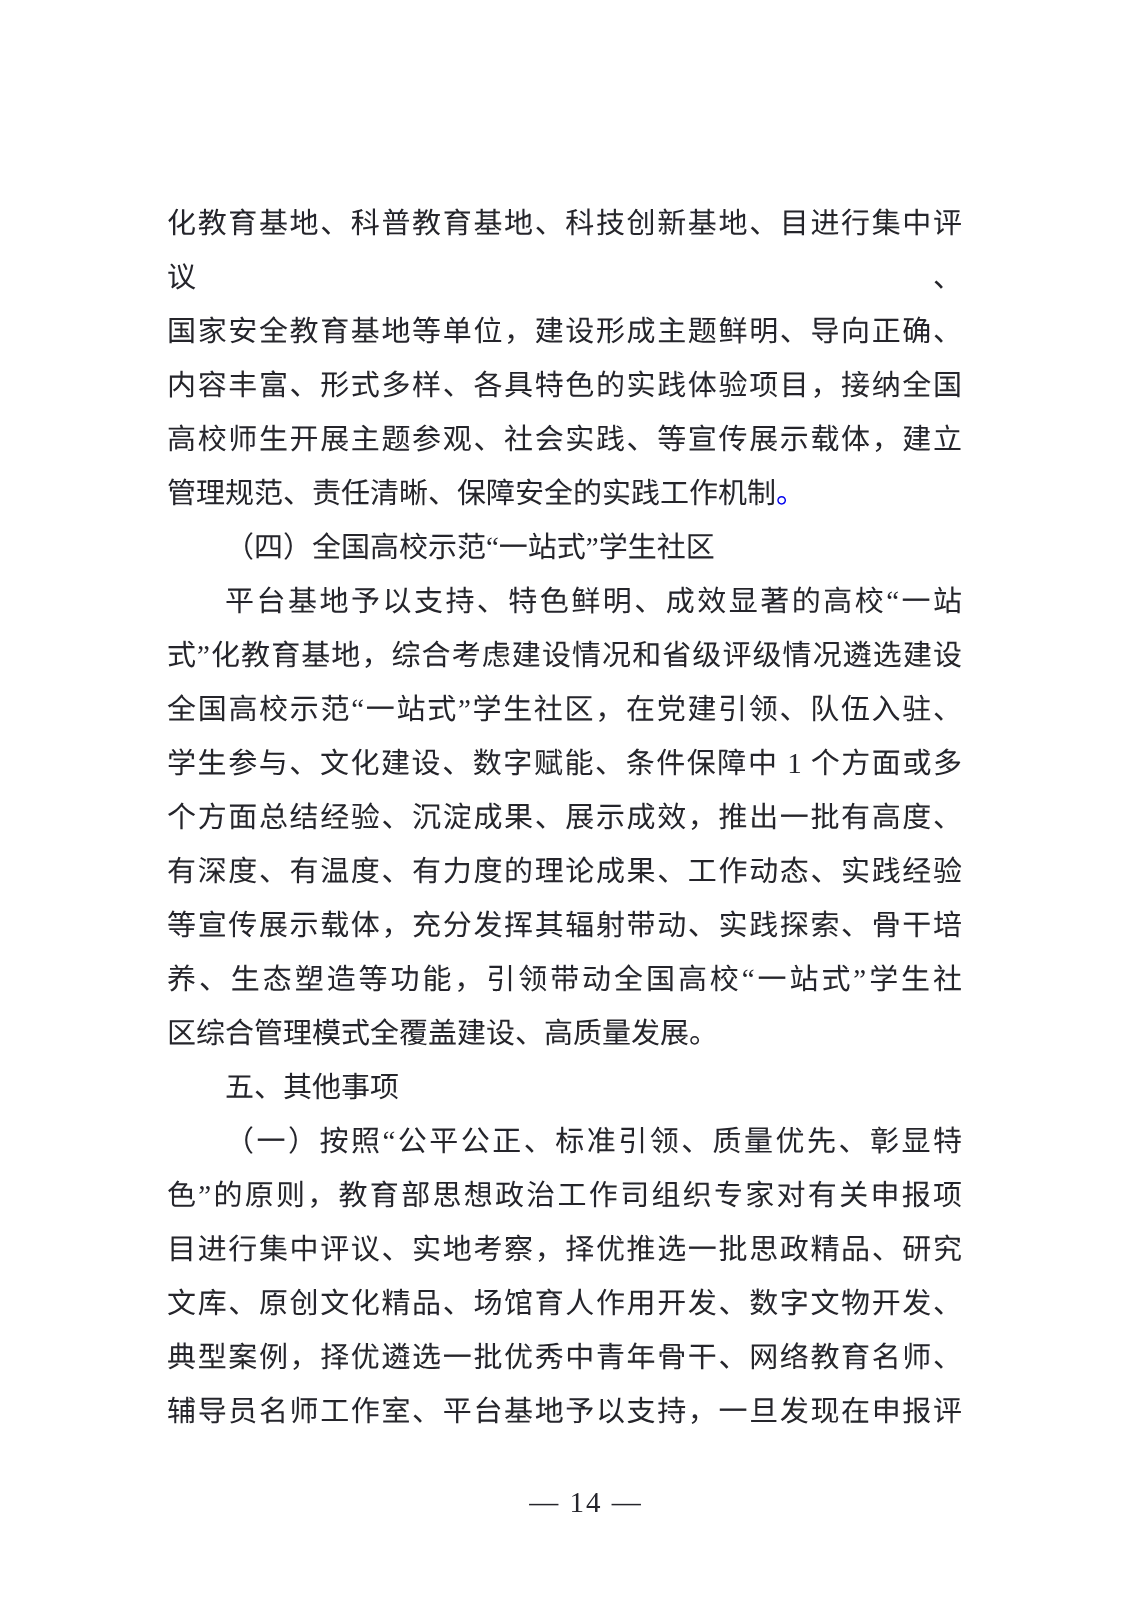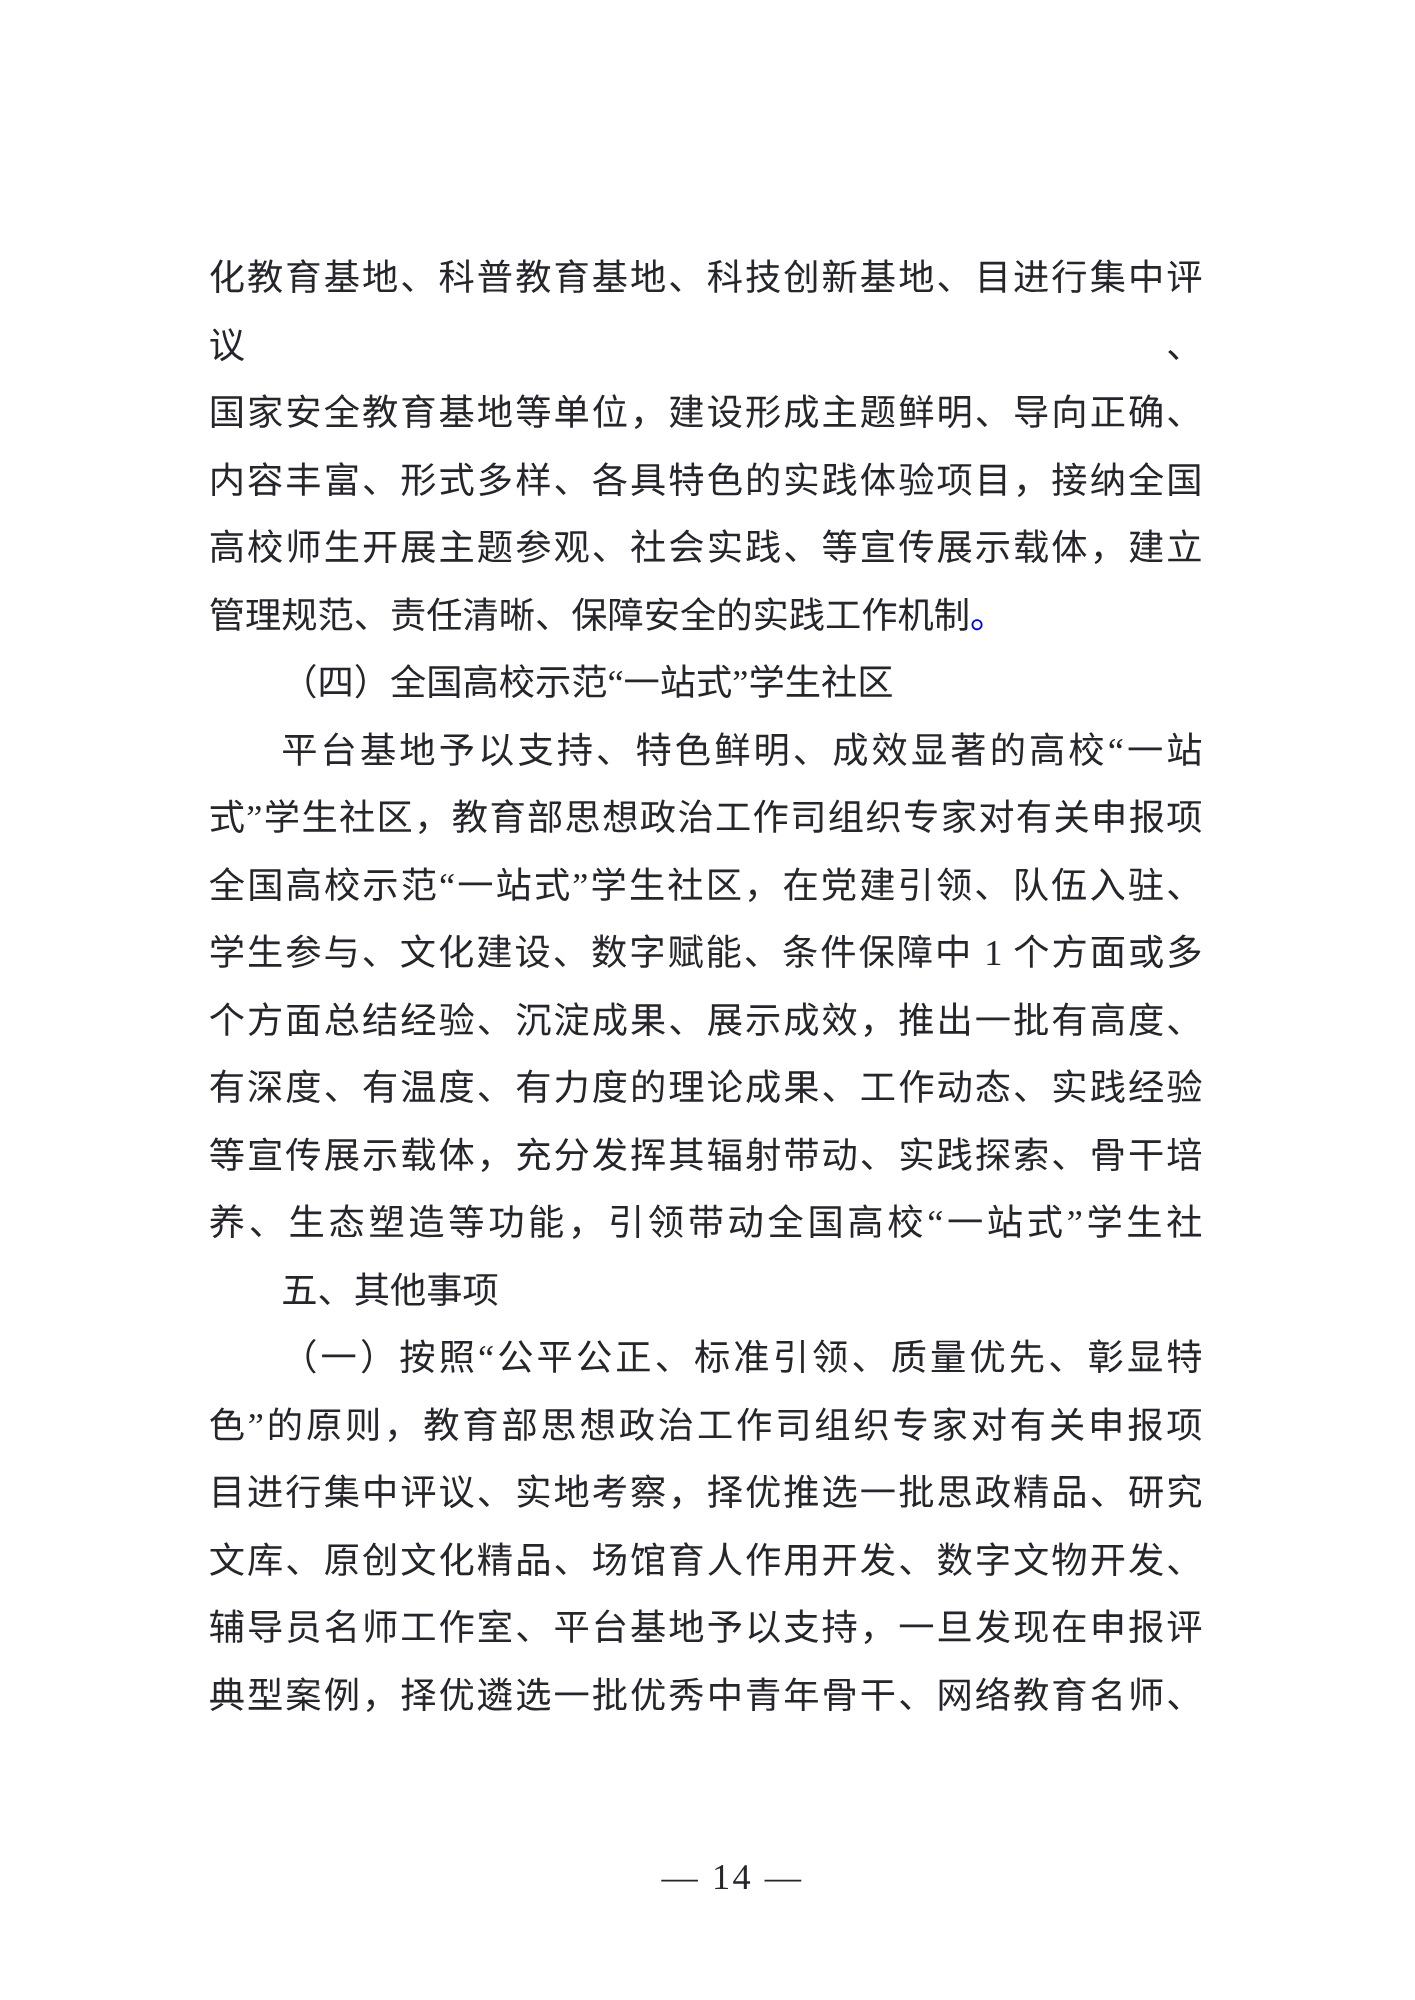--- a/index.html
+++ b/index.html
@@ -58,37 +58,38 @@
     <div class="line">高校师生开展主题参观、社会实践、等宣传展示载体，建立</div>
     <div class="line last"><span>管理规范、责任清晰、保障安全的实践工作机制</span><span class="blue">。</span></div>
   </div>
 
   <div class="block">
     <div class="line last indent">（四）全国高校示范“一站式”学生社区</div>
   </div>
 
   <div class="block">
     <div class="line indent">平台基地予以支持、特色鲜明、成效显著的高校“一站</div>
-    <div class="line">式”学生社区，教育部思想政治工作司组织专家对有关申报项</div>
+    <div class="line">式”化教育基地，综合考虑建设情况和省级评级情况遴选建设</div>
     <div class="line">全国高校示范“一站式”学生社区，在党建引领、队伍入驻、</div>
     <div class="line">学生参与、文化建设、数字赋能、条件保障中 1 个方面或多</div>
     <div class="line">个方面总结经验、沉淀成果、展示成效，推出一批有高度、</div>
     <div class="line">有深度、有温度、有力度的理论成果、工作动态、实践经验</div>
     <div class="line">等宣传展示载体，充分发挥其辐射带动、实践探索、骨干培</div>
     <div class="line">养、生态塑造等功能，引领带动全国高校“一站式”学生社</div>
+    <div class="line last">区综合管理模式全覆盖建设、高质量发展。</div>
   </div>
 
   <div class="block">
     <div class="line last indent">五、其他事项</div>
   </div>
 
   <div class="block">
     <div class="line indent">（一）按照“公平公正、标准引领、质量优先、彰显特</div>
     <div class="line">色”的原则，教育部思想政治工作司组织专家对有关申报项</div>
     <div class="line">目进行集中评议、实地考察，择优推选一批思政精品、研究</div>
     <div class="line">文库、原创文化精品、场馆育人作用开发、数字文物开发、</div>
+    <div class="line">典型案例，择优遴选一批优秀中青年骨干、网络教育名师、</div>
     <div class="line">辅导员名师工作室、平台基地予以支持，一旦发现在申报评</div>
-    <div class="line">典型案例，择优遴选一批优秀中青年骨干、网络教育名师、</div>
   </div>
 
 </div>
 
 <div class="footer">— 14 —</div>
 
 </body></html>

